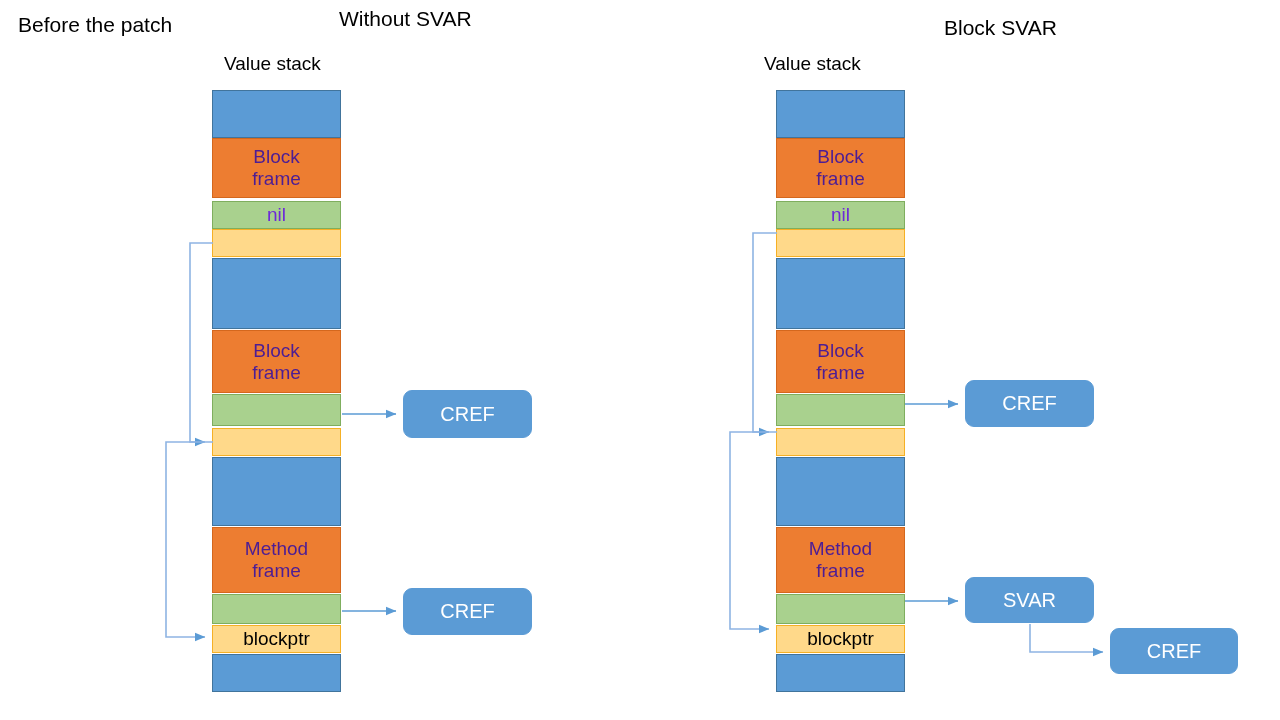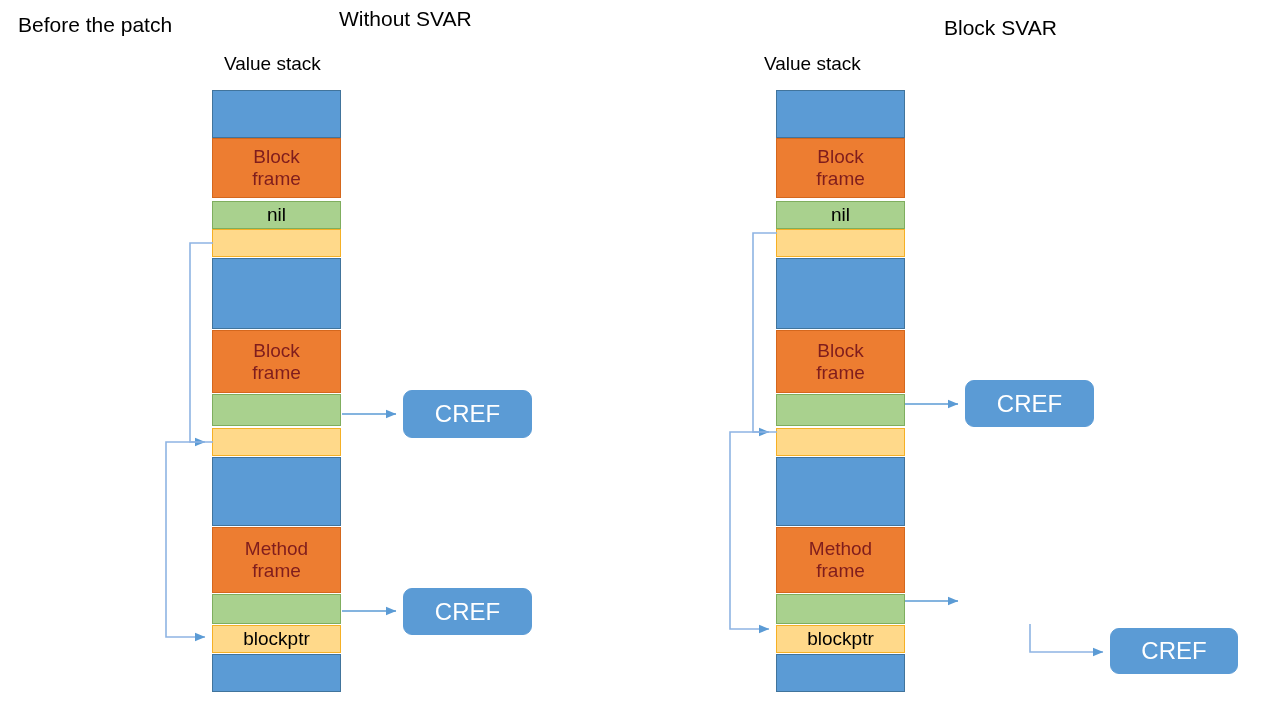--- a/index.html
+++ b/index.html
@@ -47,44 +47,44 @@
     line-height: 1.14;
     font-size: 19px;
   }
   .band.blue {
     background: #5b9bd5;
     border: 1px solid #41749c;
   }
   .band.orange {
     background: #ed7d31;
     border: 1px solid #d4671d;
-    color: #7f1d1d;
+    color: #4c1d95;
   }
   .band.green {
     background: #a9d18e;
     border: 1px solid #7fae5e;
-    color: #000000;
+    color: #6d28d9;
   }
   .band.yellow {
     background: #ffd98a;
     border: 1px solid #f5b025;
     color: #000000;
   }
   .band .band-text {
     display: block;
     white-space: pre-line;
   }
 
   .node-box {
     position: absolute;
     background: #5b9bd5;
     border: 1px solid #5b9bd5;
     border-radius: 9px;
     color: #ffffff;
-    font-size: 24px;
+    font-size: 20px;
     display: flex;
     align-items: center;
     justify-content: center;
     box-sizing: border-box;
   }
 
   .connector {
     position: absolute;
     left: 0;
     top: 0;
@@ -230,20 +230,23 @@
   </div>
 
   <div class="node-box" style="left:403px; top:588px; width:129px; height:47px;">
     <span>CREF</span>
   </div>
 
   <div class="node-box" style="left:965px; top:380px; width:129px; height:47px;">
     <span>CREF</span>
   </div>
 
+  <div class="node-box" style="left:965px; top:577px; width:129px; height:46px;">
+    <span>SVAR</span>
+  </div>
 
   <div class="node-box" style="left:1110px; top:628px; width:128px; height:46px;">
     <span>CREF</span>
   </div>
 
   <svg class="connector" viewBox="0 0 1280 720" xmlns="http://www.w3.org/2000/svg">
     <defs>
       <marker id="arrowhead" markerWidth="7" markerHeight="7" refX="6.4" refY="3.1" orient="auto" markerUnits="strokeWidth">
         <path d="M0,0.4 L6.6,3.1 L0,5.8 Z" fill="#5b9bd5"></path>
       </marker>

